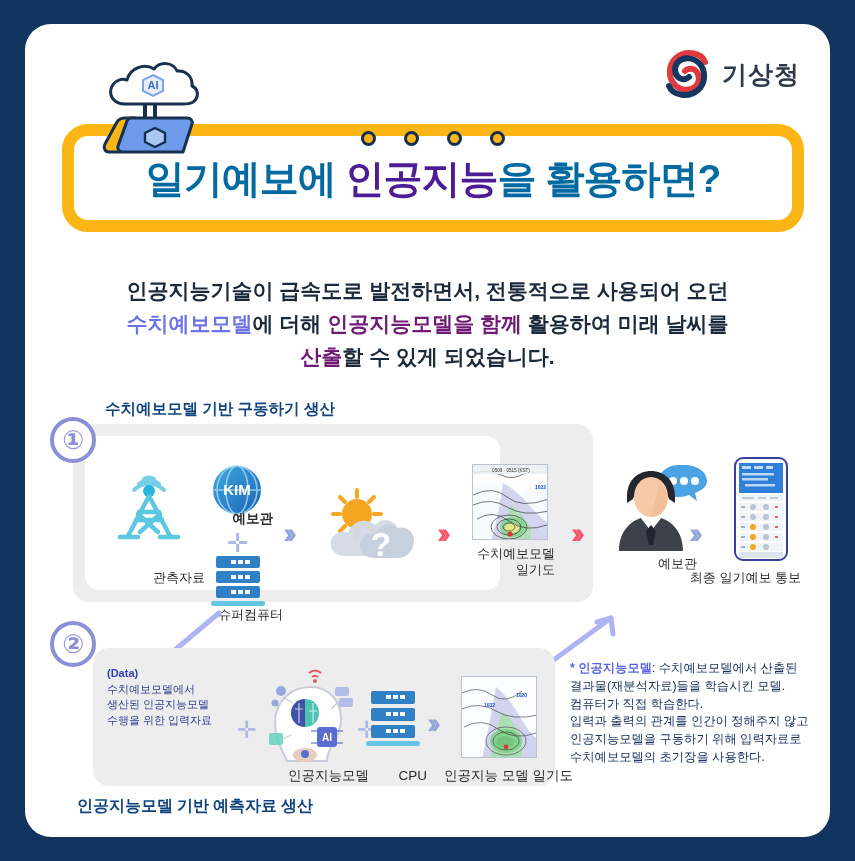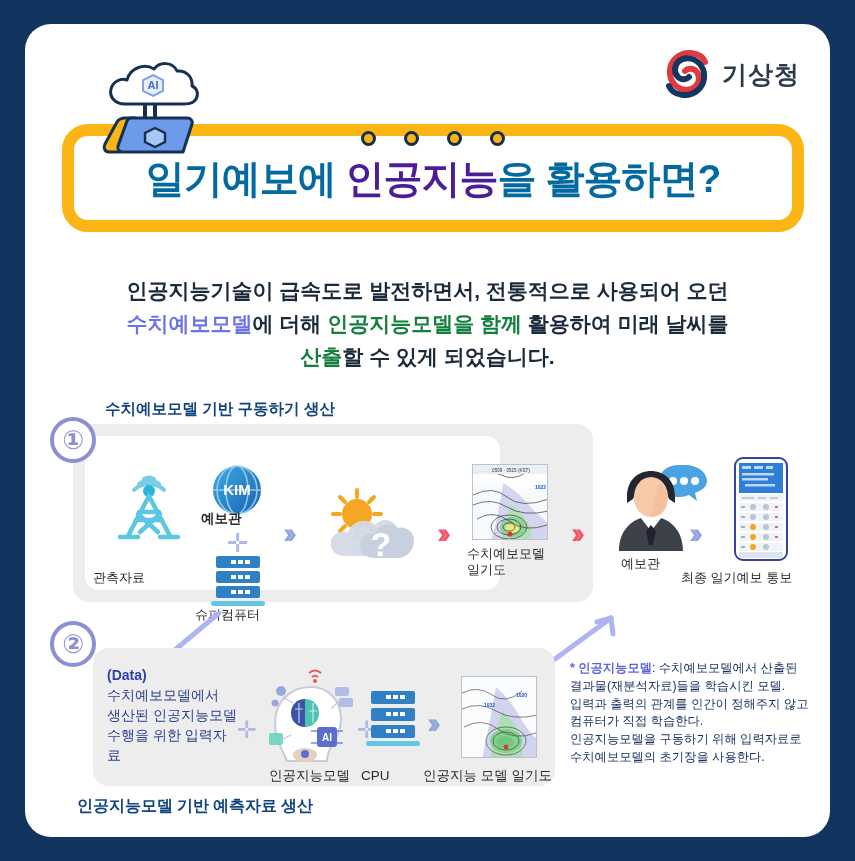--- a/index.html
+++ b/index.html
@@ -47,53 +47,53 @@
   
   .ai-device { position: absolute; left: 62px; top: 30px; width: 140px; height: 118px; z-index: 6; }
 
   
   #lead {
     position: absolute; left: 45px; top: 250px; width: 715px;
     text-align: center; line-height: 1.58;
     font-size: 21px; font-weight: 700; color: #1b2a3b;
   }
   #lead .hl-blue { color: #6E74E8; }
-  #lead .hl-ind  { color: #15803d; }
+  #lead .hl-ind  { color: #701a75; }
 
   
   .sec-head {
     position: absolute; font-size: 15.5px; font-weight: 800; color: #10447f;
   }
   .badge {
     position: absolute; width: 46px; height: 46px; border-radius: 50%;
     border: 4px solid #8C8FD6; background: #fff;
     display: flex; align-items: center; justify-content: center;
     font-size: 26px; font-weight: 700; color: #8C8FD6; z-index: 7;
   }
   .panel {
     position: absolute; background: #EDEDED; border-radius: 16px;
   }
   .inner-white { position: absolute; background: #ffffff; border-radius: 14px; }
 
   .cap {
-    position: absolute; text-align: left; font-size: 13px;
+    position: absolute; text-align: right; font-size: 13px;
     color: #2a2a2a; line-height: 1.25; font-weight: 500;
   }
   .cap-b { font-weight: 600; }
 
   .chev { position: absolute; font-size: 30px; font-weight: 900; letter-spacing: -6px; }
   .chev-blue { color: #93A5DA; }
   .chev-red  { color: #F4556A; }
   .plus { position: absolute; color: #AEB9E8; font-size: 26px; font-weight: 900; }
 
   
   .icon-box { position: absolute; }
 
   
-  #data-block { position: absolute; font-size: 14px; line-height: 1.42; color: #2b3f8c; }
+  #data-block { position: absolute; font-size: 11px; line-height: 1.42; color: #2b3f8c; }
   #data-block .dt-title { color: #2F3FAF; font-weight: 800; }
 
   
   #footnote {
     position: absolute; left: 545px; top: 636px; width: 262px;
     font-size: 12.3px; line-height: 1.45; color: #1b3360;
   }
   #footnote .fn-key { color: #5B63E0; font-weight: 800; }
 
   .sec-foot { position: absolute; font-size: 16px; font-weight: 800; color: #10447f; }
@@ -487,21 +487,21 @@
       <circle cx="44" cy="70" r="2.4" fill="#d43b3b"></circle>
     </svg>
   </div>
   <div class="cap" style="left:398px; top:744px; width:150px; font-size:13.5px;">인공지능 모델 일기도</div>
 
   <div id="footnote">
     <div>
       <span class="fn-key">* 인공지능모델</span><span>: 수치예보모델에서 산출된</span>
     </div>
     <div>결과물(재분석자료)들을 학습시킨 모델.</div>
+    <div>컴퓨터가 직접 학습한다.</div>
     <div>입력과 출력의 관계를 인간이 정해주지 않고</div>
-    <div>컴퓨터가 직접 학습한다.</div>
     <div>인공지능모델을 구동하기 위해 입력자료로</div>
     <div>수치예보모델의 초기장을 사용한다.</div>
   </div>
 
   <div class="sec-foot" style="left:52px; top:772px;font-family:Liberation Serif, serif;">인공지능모델 기반 예측자료 생산</div>
 
 </div>
 
 </body></html>

